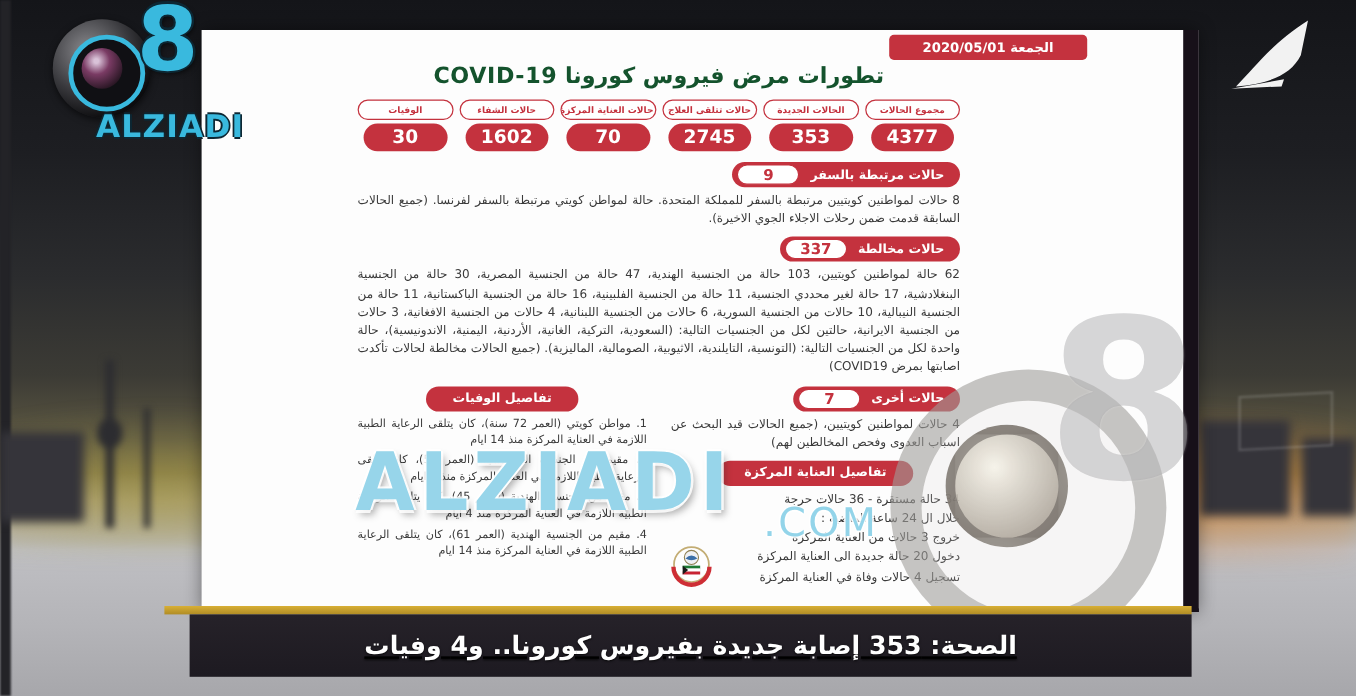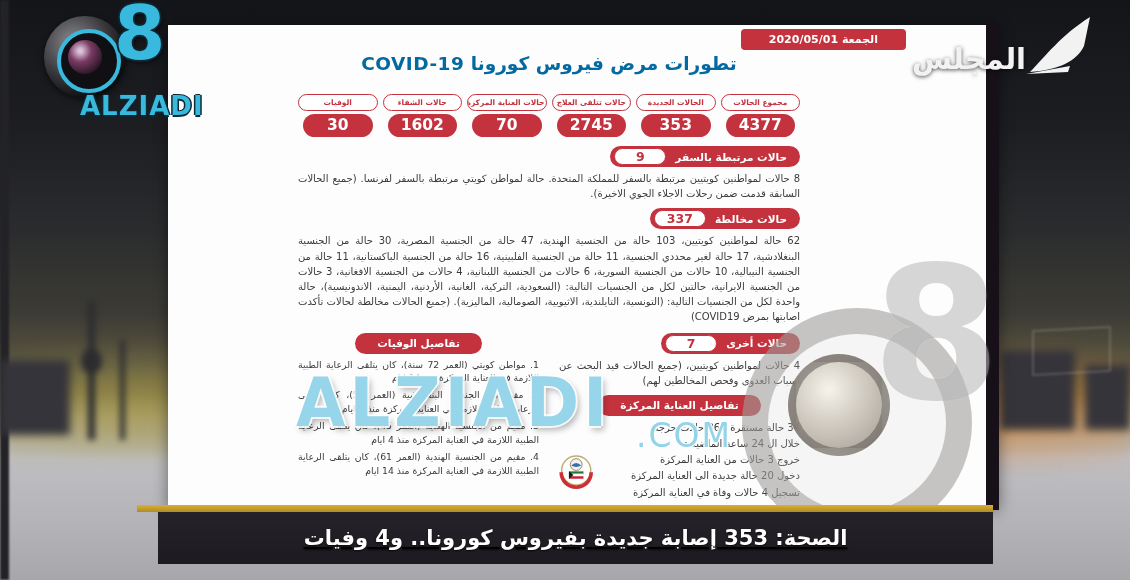--- a/index.html
+++ b/index.html
@@ -34,22 +34,22 @@
   .doc { position:absolute; left:168px; top:25px; width:818px; height:482px;
     background:#fdfdfd; border-right:13px solid #171019; border-bottom:3px solid #171019;
     box-shadow:0 0 14px rgba(0,0,0,.45); direction:rtl; }
 
   .date-badge { position:absolute; top:4px; right:80px; height:19px; line-height:19px;
     background:#c4323e; color:#fff; font-size:11px; font-weight:bold;
     padding:1px 28px; border-radius:4px; direction:rtl; white-space:nowrap; }
 
   .content { position:absolute; top:28px; right:186px; width:502px; direction:rtl; }
 
-  .doc-title { text-align:center; color:#0369a1; font-weight:bold; font-size:18.5px;
-    margin-bottom:20px; white-space:nowrap; }
+  .doc-title { text-align:center; color:#14532d; font-weight:bold; font-size:18.5px;
+    margin-bottom:9px; white-space:nowrap; }
   .doc-title .latin { letter-spacing:.5px; }
 
   .stats-row { display:flex; gap:5px; margin-bottom:9px; }
   .stat { flex:1; text-align:center; min-width:0; }
   .stat-label { border:1.5px solid #c4323e; color:#c4323e; background:#fff; border-radius:11px;
     font-size:7.5px; font-weight:bold; padding:3px 1px; white-space:nowrap; overflow:hidden; }
   .stat-value { background:#c4323e; color:#fff; border-radius:13px; font-size:15.5px;
     font-weight:bold; padding:2px 0 3px; margin:3px 5px 0; }
 
   .sec-row { display:flex; margin:1px 0 4px; }
@@ -252,21 +252,20 @@
     <div class="q8-text">ALZIADI</div>
   </div>
 
   <div class="channel-logo">
     <div class="channel-swoosh">
       <svg width="72" height="66" viewBox="0 0 72 66">
         <path d="M6,58 C 22,42 36,22 66,3 L 60,32 C 52,48 34,56 6,58 Z" fill="#f2f2f2"></path>
         <path d="M2,60 L 46,52 L 44,58 Z" fill="#f2f2f2"></path>
       </svg>
     </div>
-    <div class="channel-name">المجلس</div>
   </div>
 
   <div class="ticker-gold"></div>
   <div class="ticker">
     <span class="ticker-text">الصحة: 353 إصابة جديدة بفيروس كورونا.. و4 وفيات</span>
   </div>
 
 </div>
 
 </body></html>

